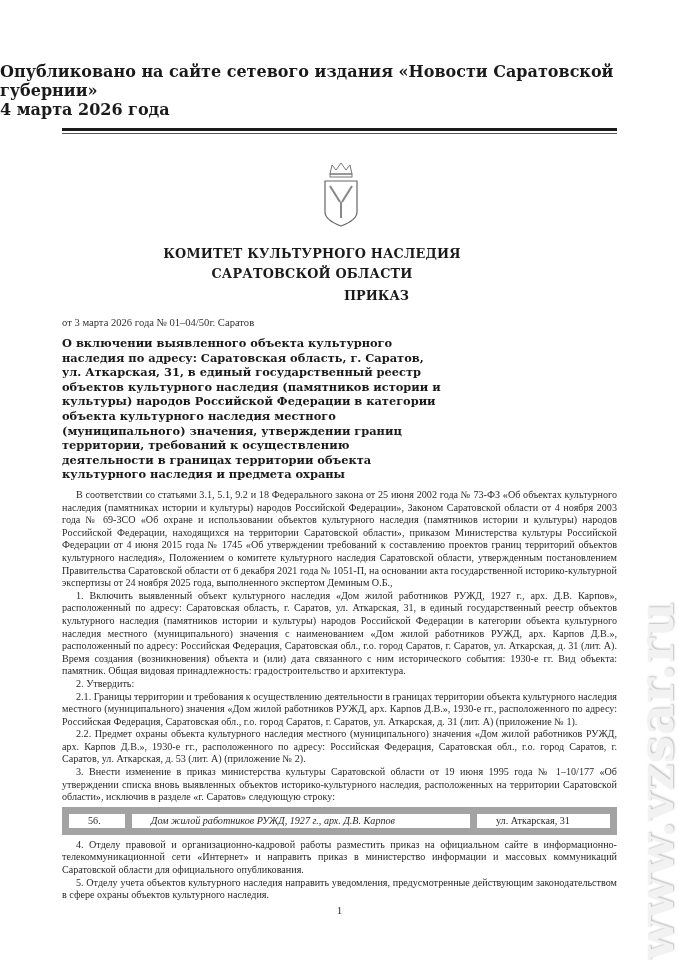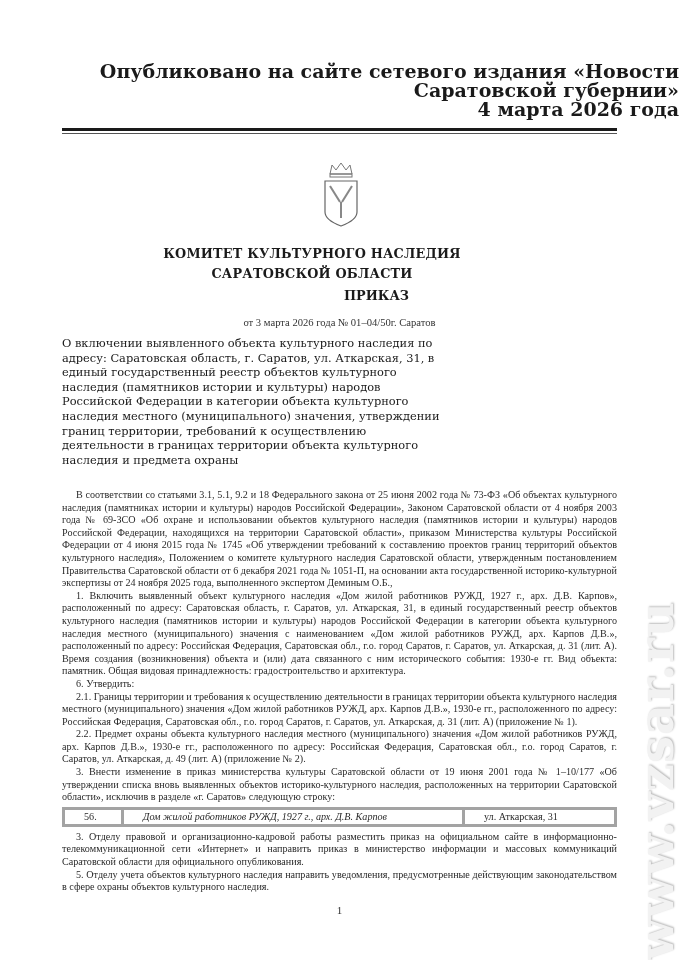--- a/index.html
+++ b/index.html
@@ -1,28 +1,28 @@
 <!DOCTYPE html>
 <html><head>
 <meta charset="utf-8">
 <style>
   html, body { margin: 0; padding: 0; background: #ffffff; }
   body { width: 679px; height: 960px; position: relative; overflow: hidden; font-family: "DejaVu Serif", serif; color: #222; }
-  .pub { position: absolute; left: 0; width: 679px; top: 62px; text-align: right; font-family: "DejaVu Serif", serif; font-weight: bold; font-size: 19px; line-height: 19px; color: #1a1a1a; }
+  .pub { position: absolute; left: 0; width: 679px; top: 62px; text-align: left; font-family: "DejaVu Serif", serif; font-weight: bold; font-size: 16px; line-height: 19px; color: #1a1a1a; }
   .rule-thick { position: absolute; left: 62px; width: 555px; top: 128px; height: 3px; background: #1a1a1a; }
   .rule-thin { position: absolute; left: 62px; width: 555px; top: 133px; height: 1px; background: #555; }
   .emblem { position: absolute; left: 321px; top: 160px; width: 40px; height: 70px; }
   .org { position: absolute; left: 0; width: 624px; top: 244px; text-align: center; font-weight: bold; font-size: 12.8px; line-height: 20px; letter-spacing: 0.2px; color: #1a1a1a; }
   .prikaz { position: absolute; left: 0; width: 679px; top: 288px; text-align: center; font-weight: bold; font-size: 12.8px; color: #1a1a1a; padding-left: 37px; }
-  .dateline { position: absolute; left: 62px; width: 555px; top: 317px; font-family: "Liberation Serif", serif; font-size: 10.6px; display: flex; justify-content: center; color: #333; }
-  .title { position: absolute; left: 62px; width: 380px; top: 336px; font-weight: normal; font-size: 11.4px; line-height: 14.6px; color: #1a1a1a; }
+  .dateline { position: absolute; left: 62px; width: 555px; top: 317px; font-family: "Liberation Serif", serif; font-size: 10.6px; display: flex; justify-content: flex-start; color: #333; }
+  .title { position: absolute; left: 62px; width: 380px; top: 336px; font-weight: bold; font-size: 11.4px; line-height: 14.6px; color: #1a1a1a; }
   .body { position: absolute; left: 62px; width: 555px; top: 489px; font-family: "Liberation Serif", serif; font-size: 10.15px; line-height: 12.6px; text-align: justify; color: #2a2a2a; }
   .body p { margin: 0; text-indent: 14px; }
   .tbl { border-collapse: collapse; width: 555px; margin: 3px 0 4px 0; font-size: 10.15px; }
-  .tbl td { border: 3px solid #a3a3a3; padding: 1px 19px; line-height: 12px; }
+  .tbl td { border: 7px solid #a3a3a3; padding: 1px 19px; line-height: 12px; }
   .tbl td.c1 { width: 18px; text-align: left; }
   .tbl td.c2 { width: 300px; font-style: italic; }
   .pagenum { position: absolute; left: 0; width: 679px; top: 904px; text-align: center; font-family: "Liberation Serif", serif; font-size: 11px; color: #333; }
   .watermark { position: absolute; left: 628px; top: 960px; transform-origin: 0 0; transform: rotate(-90deg); font-family: "DejaVu Serif", serif; font-size: 48px; font-weight: bold; color: #f2f2f2; letter-spacing: 1px; text-shadow: 1px 1px 2px #bdbdbd; white-space: nowrap; }
 </style>
 </head>
 <body>
 
 <div class="pub">
   <div>Опубликовано на сайте сетевого издания «Новости Саратовской губернии»</div>
@@ -55,32 +55,32 @@
 <div class="dateline">
   <span>от 3 марта 2026 года № 01–04/50</span>
   <span>г. Саратов</span>
 </div>
 
 <div class="title">О включении выявленного объекта культурного наследия по адресу: Саратовская область, г. Саратов, ул. Аткарская, 31, в единый государственный реестр объектов культурного наследия (памятников истории и культуры) народов Российской Федерации в категории объекта культурного наследия местного (муниципального) значения, утверждении границ территории, требований к осуществлению деятельности в границах территории объекта культурного наследия и предмета охраны</div>
 
 <div class="body">
   <p>В соответствии со статьями 3.1, 5.1, 9.2 и 18 Федерального закона от 25 июня 2002 года № 73-ФЗ «Об объектах культурного наследия (памятниках истории и культуры) народов Российской Федерации», Законом Саратовской области от 4 ноября 2003 года № 69-ЗСО «Об охране и использовании объектов культурного наследия (памятников истории и культуры) народов Российской Федерации, находящихся на территории Саратовской области», приказом Министерства культуры Российской Федерации от 4 июня 2015 года № 1745 «Об утверждении требований к составлению проектов границ территорий объектов культурного наследия», Положением о комитете культурного наследия Саратовской области, утвержденным постановлением Правительства Саратовской области от 6 декабря 2021 года № 1051-П, на основании акта государственной историко-культурной экспертизы от 24 ноября 2025 года, выполненного экспертом Деминым О.Б.,</p>
   <p>1. Включить выявленный объект культурного наследия «Дом жилой работников РУЖД, 1927 г., арх. Д.В. Карпов», расположенный по адресу: Саратовская область, г. Саратов, ул. Аткарская, 31, в единый государственный реестр объектов культурного наследия (памятников истории и культуры) народов Российской Федерации в категории объекта культурного наследия местного (муниципального) значения с наименованием «Дом жилой работников РУЖД, арх. Карпов Д.В.», расположенный по адресу: Российская Федерация, Саратовская обл., г.о. город Саратов, г. Саратов, ул. Аткарская, д. 31 (лит. А). Время создания (возникновения) объекта и (или) дата связанного с ним исторического события: 1930-е гг. Вид объекта: памятник. Общая видовая принадлежность: градостроительство и архитектура.</p>
-  <p>6. Утвердить:</p>
+  <p>2. Утвердить:</p>
   <p>2.1. Границы территории и требования к осуществлению деятельности в границах территории объекта культурного наследия местного (муниципального) значения «Дом жилой работников РУЖД, арх. Карпов Д.В.», 1930-е гг., расположенного по адресу: Российская Федерация, Саратовская обл., г.о. город Саратов, г. Саратов, ул. Аткарская, д. 31 (лит. А) (приложение № 1).</p>
-  <p>2.2. Предмет охраны объекта культурного наследия местного (муниципального) значения «Дом жилой работников РУЖД, арх. Карпов Д.В.», 1930-е гг., расположенного по адресу: Российская Федерация, Саратовская обл., г.о. город Саратов, г. Саратов, ул. Аткарская, д. 49 (лит. А) (приложение № 2).</p>
-  <p>3. Внести изменение в приказ министерства культуры Саратовской области от 19 июня 2001 года № 1–10/177 «Об утверждении списка вновь выявленных объектов историко-культурного наследия, расположенных на территории Саратовской области», исключив в разделе «г. Саратов» следующую строку:</p>
+  <p>2.2. Предмет охраны объекта культурного наследия местного (муниципального) значения «Дом жилой работников РУЖД, арх. Карпов Д.В.», 1930-е гг., расположенного по адресу: Российская Федерация, Саратовская обл., г.о. город Саратов, г. Саратов, ул. Аткарская, д. 53 (лит. А) (приложение № 2).</p>
+  <p>3. Внести изменение в приказ министерства культуры Саратовской области от 19 июня 1995 года № 1–10/177 «Об утверждении списка вновь выявленных объектов историко-культурного наследия, расположенных на территории Саратовской области», исключив в разделе «г. Саратов» следующую строку:</p>
   <table class="tbl">
     <tbody>
         <tr>
       <td class="c1">56.</td>
       <td class="c2">Дом жилой работников РУЖД, 1927 г., арх. Д.В. Карпов</td>
       <td class="c3">ул. Аткарская, 31</td>
     </tr>
   </tbody>
     </table>
-  <p>3. Отделу правовой и организационно-кадровой работы разместить приказ на официальном сайте в информационно-телекоммуникационной сети «Интернет» и направить приказ в министерство информации и массовых коммуникаций Саратовской области для официального опубликования.</p>
+  <p>4. Отделу правовой и организационно-кадровой работы разместить приказ на официальном сайте в информационно-телекоммуникационной сети «Интернет» и направить приказ в министерство информации и массовых коммуникаций Саратовской области для официального опубликования.</p>
   <p>5. Отделу учета объектов культурного наследия направить уведомления, предусмотренные действующим законодательством в сфере охраны объектов культурного наследия.</p>
 </div>
 
 <div class="pagenum">1</div>
 
 <div class="watermark">www.vzsar.ru</div>
 
 </body></html>

